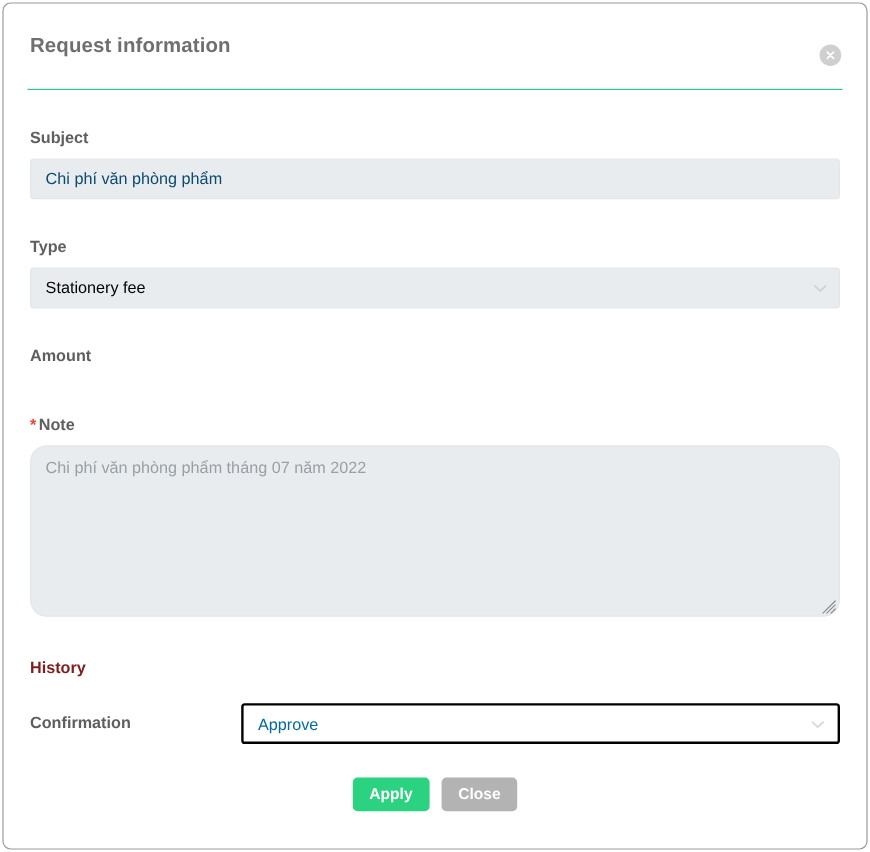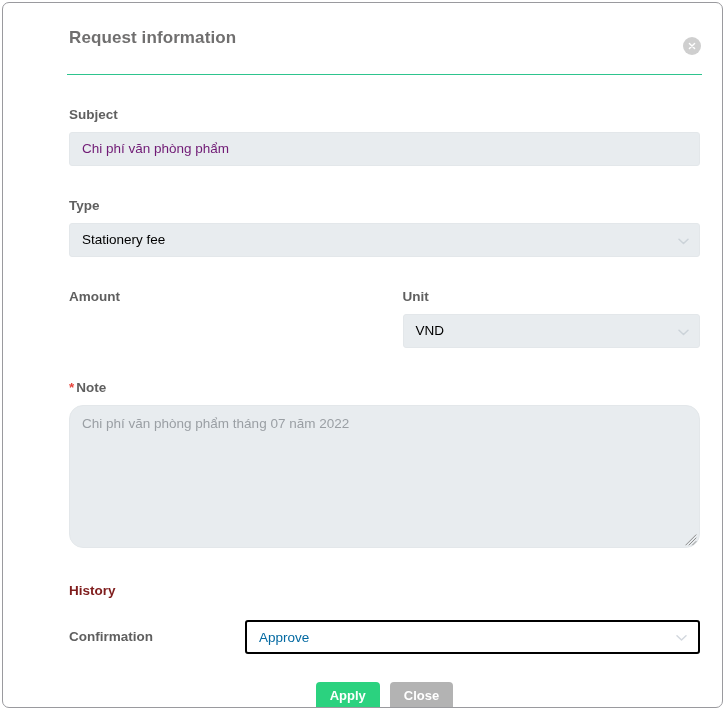--- a/index.html
+++ b/index.html
@@ -11,21 +11,20 @@
   }
 
   .modal {
     position: absolute;
     left: 2px; top: 2px;
     width: 721px; height: 706px;
     background: #ffffff;
     border: 1px solid #9a9a9e;
     border-radius: 7px;
     overflow: hidden;
-    padding-left: 44px;
   }
 
   
   .modal-header {
     position: relative;
     padding: 24px 22px 0 22px;
     height: 72px;
   }
   .modal-title {
     font-size: 17px;
@@ -68,21 +67,21 @@
   .col { flex: 1 1 0; min-width: 0; }
 
   .input-disabled {
     width: 100%;
     height: 34px;
     background: #e8ecef;
     border: 1px solid #e3e7ea;
     border-radius: 3px;
     padding: 0 12px;
     font-size: 13.5px;
-    color: #701a75;
+    color: #0c4a6e;
     display: flex;
     align-items: center;
     line-height: 34px;
     white-space: nowrap;
     overflow: hidden;
   }
   .input-disabled.muted { color: #000000; }
 
   .select-disabled {
     position: relative;
@@ -242,31 +241,20 @@
         <svg width="11" height="7" viewBox="0 0 11 7" aria-hidden="true">
           <path d="M1 1.3 L5.5 5.5 L10 1.3" fill="none" stroke="#ccd3d9" stroke-width="1.5" stroke-linecap="round" stroke-linejoin="round"></path>
         </svg>
       </span>
     </div>
 
     <div class="row2">
       <div class="col">
         <div class="field-label">Amount</div>
       </div>
-      <div class="col">
-        <div class="field-label">Unit</div>
-        <div class="select-disabled">
-          <div class="input-disabled muted">VND</div>
-          <span class="chev">
-            <svg width="11" height="7" viewBox="0 0 11 7" aria-hidden="true">
-              <path d="M1 1.3 L5.5 5.5 L10 1.3" fill="none" stroke="#ccd3d9" stroke-width="1.5" stroke-linecap="round" stroke-linejoin="round"></path>
-            </svg>
-          </span>
-        </div>
-      </div>
     </div>
 
     <div class="field-label">
       <span class="req">*</span><span>Note</span>
     </div>
     <div class="textarea-disabled">
       <span>Chi phí văn phòng phẩm tháng 07 năm 2022</span>
       <span class="resize-grip">
         <svg width="12" height="12" viewBox="0 0 12 12" aria-hidden="true">
           <path d="M11 4 L4 11 M11 7.5 L7.5 11 M11 0.8 L0.8 11" stroke="#8c8c8c" stroke-width="1" stroke-linecap="round"></path>

